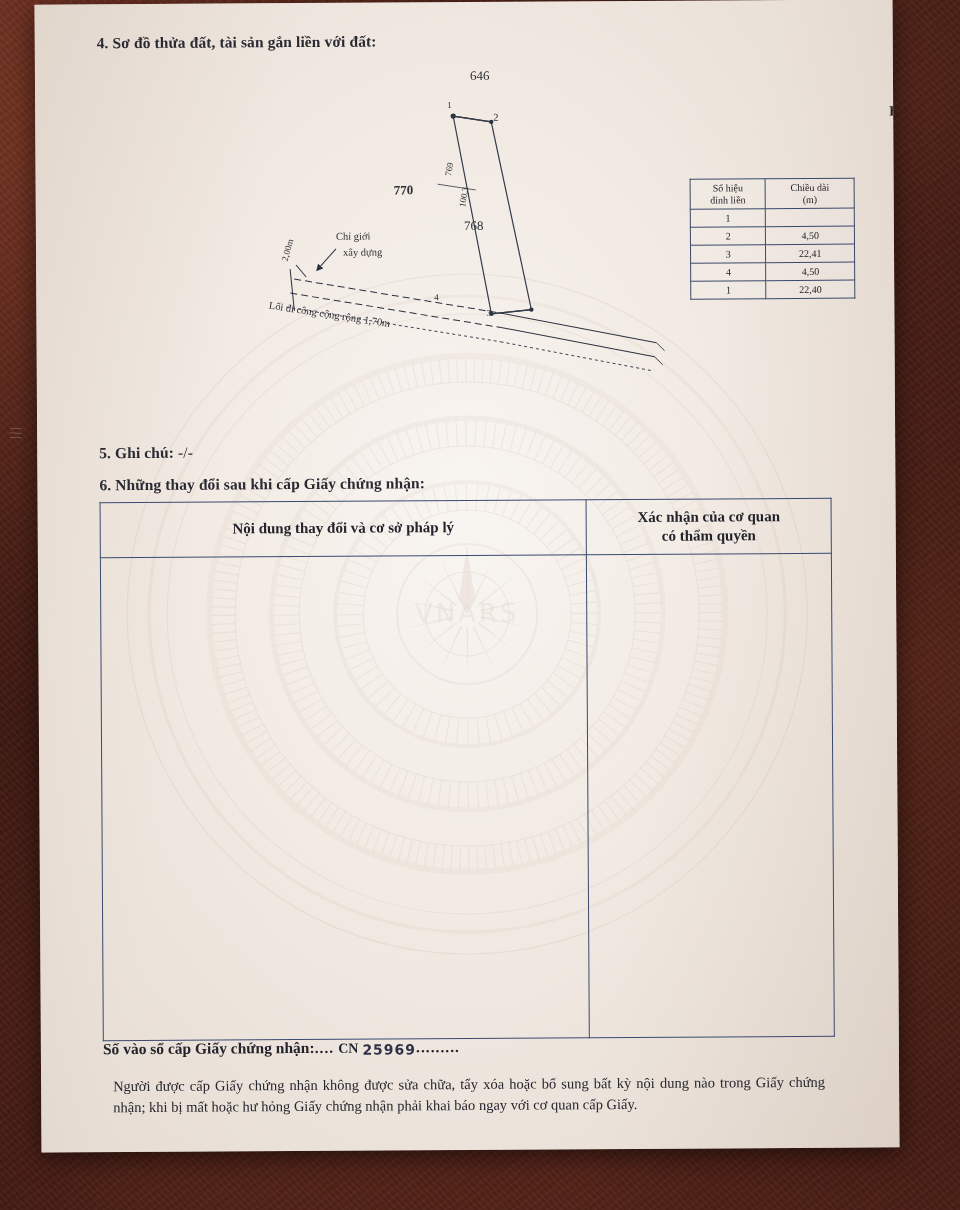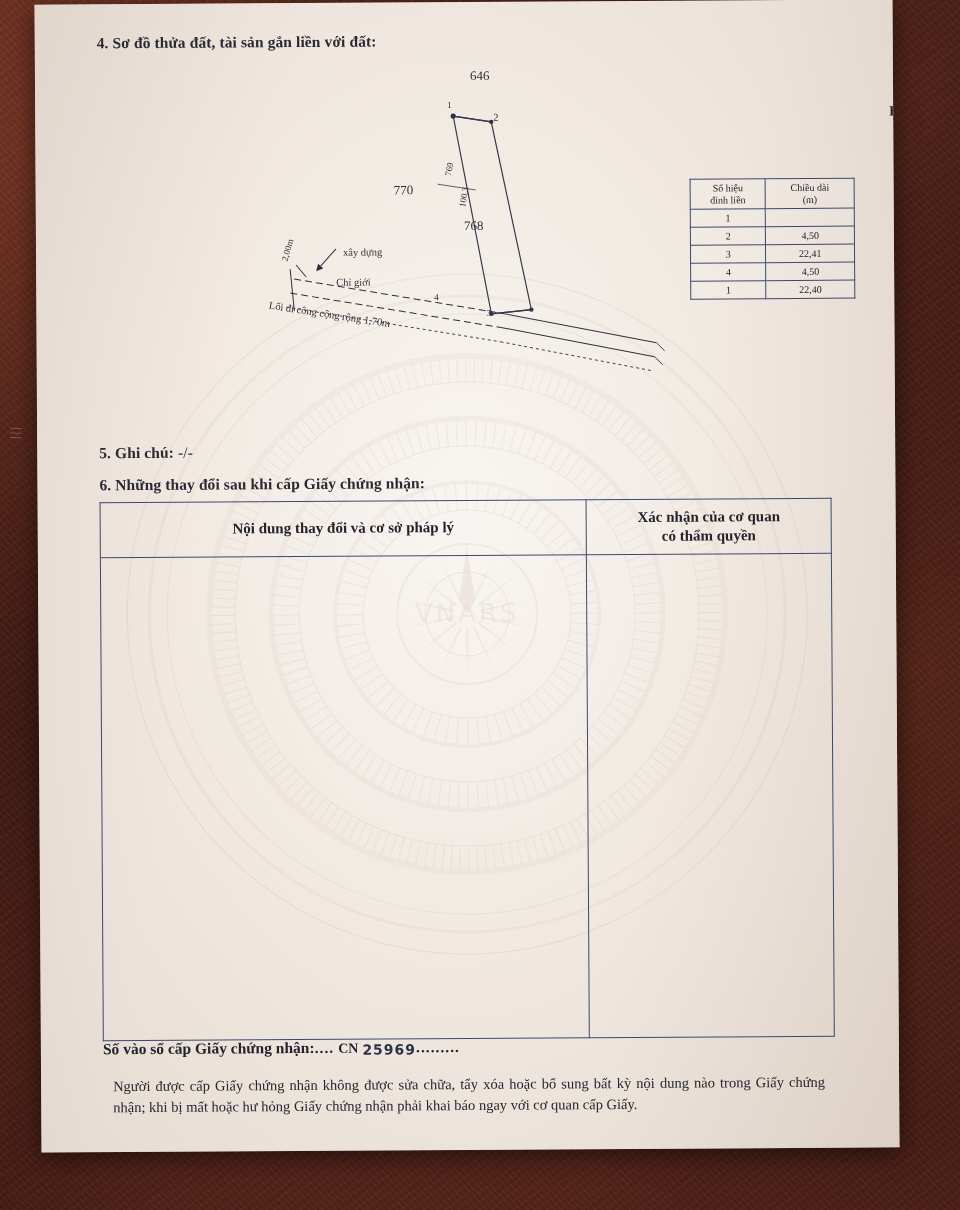--- a/index.html
+++ b/index.html
@@ -688,32 +688,32 @@
         <line x1="314" y1="290" x2="466" y2="320" stroke="#2b3040" stroke-width="0.9" stroke-dasharray="3 3"></line>
         <line x1="470" y1="292" x2="478" y2="300" stroke="#2b3040" stroke-width="0.9"></line>
         <line x1="468" y1="306" x2="476" y2="314" stroke="#2b3040" stroke-width="0.9"></line>
 
         <line x1="268" y1="64" x2="306" y2="70" stroke="#333a4a" stroke-width="1.4"></line>
         <line x1="305" y1="262" x2="345" y2="258" stroke="#333a4a" stroke-width="1.4"></line>
       </svg>
 
       
       <div class="map-label" style="left:285px; top:16px;">646</div>
-      <div class="map-label" style="left:208px; top:130px;">770</div>
+      <div class="map-label" style="left:208px; top:130px;font-weight:bold;">770</div>
       <div class="map-label" style="left:278px; top:166px;">768</div>
 
       <div class="map-label xs" style="left:257px; top:112px; transform:rotate(-80deg);">769</div>
       <div class="map-label xs" style="left:268px; top:140px; transform:rotate(-80deg);">100,3</div>
 
       <div class="map-label xs" style="left:262px; top:48px;">1</div>
       <div class="map-label sm" style="left:308px; top:60px;">2</div>
       <div class="map-label xs" style="left:248px; top:240px;">4</div>
       <div class="map-label xs" style="left:300px; top:256px;">3</div>
 
-      <div class="map-label sm" style="left:150px; top:178px;margin-top:46px;">Chỉ giới</div>
+      <div class="map-label sm" style="left:150px; top:178px;">Chỉ giới</div>
       <div class="map-label sm" style="left:145px; top:194px;margin-left:12px;">xây dựng</div>
       <div class="map-label xs" style="left:90px; top:192px; transform:rotate(-74deg);">2,00m</div>
       <div class="map-label sm" style="left:82px; top:256px; transform:rotate(9deg);">Lối đi công cộng rộng 1,70m</div>
 
       
       <div id="north">
         <span class="n-letter">B</span>
         <svg width="26" height="70" viewBox="0 0 26 70">
           <line x1="13" y1="6" x2="13" y2="68" stroke="#23232b" stroke-width="1.6"></line>
           <polygon points="13,0 18,12 8,12" fill="#23232b"></polygon>

